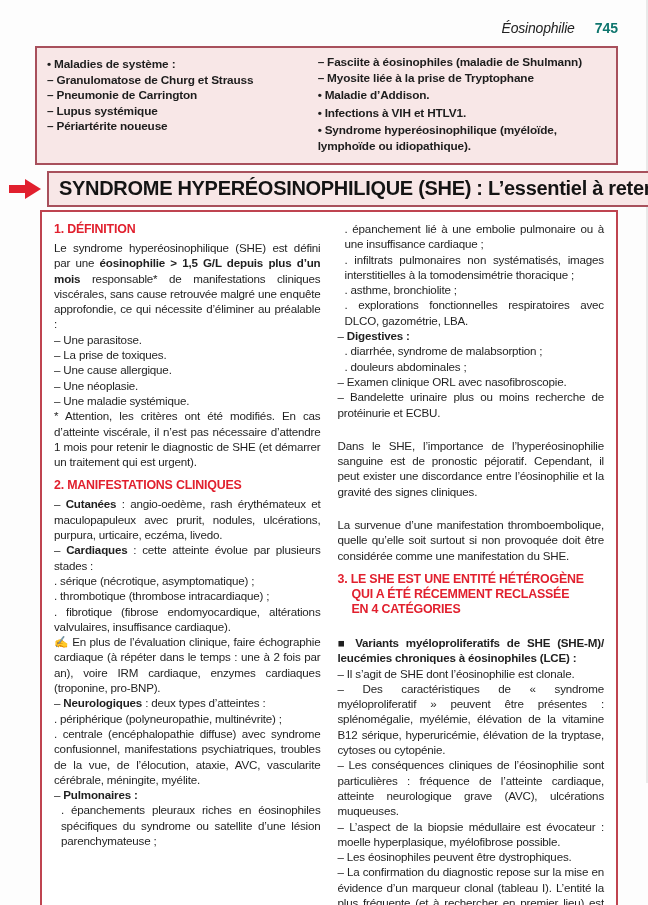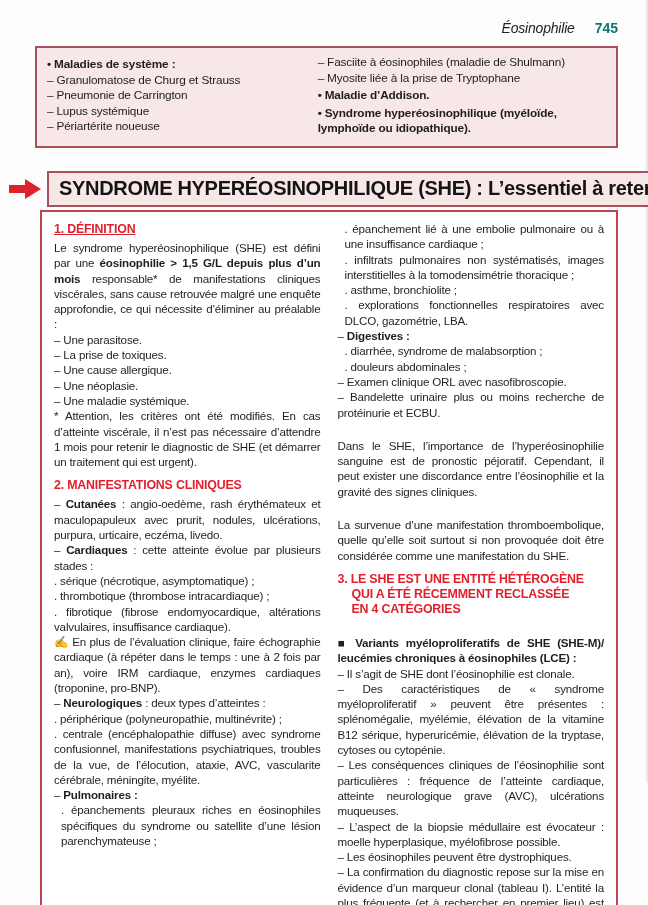--- a/index.html
+++ b/index.html
@@ -29,21 +29,21 @@
     box-sizing:border-box;
     background:#f8e7e7;
     border:2px solid #a8505c;
     padding:7px 10px 9px 10px;
     display:flex;
     gap:15px;
   }
   .tb-col{font-size:11.8px;line-height:15.5px;letter-spacing:-0.15px;}
   .tb-col.left{width:47%;}
   .tb-col.right{width:53%;}
-  .tb-item{text-align:left;}
+  .tb-item{text-align:left;font-weight:bold;}
   .tb-item .marker{margin-right:3px;}
   .tb-item.bold{font-weight:bold;margin-top:2px;}
 
   
   .banner-row{
     position:absolute;left:8px;top:171px;
     display:flex;align-items:center;
   }
   .arrow-icon{display:inline-flex;margin-right:5px;}
   .banner{
@@ -78,21 +78,21 @@
   }
   .sec-heading{
     color:#e1202e;
     font-weight:bold;
     font-size:12.4px;
     line-height:15px;
     margin:9px 0 3px 0;
     text-align:left;
     letter-spacing:-0.2px;
   }
-  .sec-heading.first{margin-top:1px;text-decoration:underline;}
+  .sec-heading.first{margin-top:1px;}
   .sec-heading span{display:block;}
   .sec-heading span.hang{padding-left:14px;}
   .para{margin:0;}
   .para.spaced{margin-top:18px;}
   .para.indent{padding-left:7px;}
   .bold{font-weight:bold;}
   .lead-icon{font-weight:normal;}
 </style>
 </head>
 <body>
@@ -110,20 +110,21 @@
         <div class="tb-item bold"><span class="marker">•</span><span>Maladies de système :</span></div>
         <div class="tb-item"><span class="marker">–</span><span>Granulomatose de Churg et Strauss</span></div>
         <div class="tb-item"><span class="marker">–</span><span>Pneumonie de Carrington</span></div>
         <div class="tb-item"><span class="marker">–</span><span>Lupus systémique</span></div>
         <div class="tb-item"><span class="marker">–</span><span>Périartérite noueuse</span></div>
       </div>
     <div class="tb-col right" id="tb-right">
         <div class="tb-item"><span class="marker">–</span><span>Fasciite à éosinophiles (maladie de Shulmann)</span></div>
         <div class="tb-item"><span class="marker">–</span><span>Myosite liée à la prise de Tryptophane</span></div>
         <div class="tb-item bold"><span class="marker">•</span><span>Maladie d’Addison.</span></div>
+        <div class="tb-item bold"><span class="marker">•</span><span>Infections à VIH et HTLV1.</span></div>
         <div class="tb-item bold"><span class="marker">•</span><span>Syndrome hyperéosinophilique (myéloïde, lymphoïde ou idiopathique).</span></div>
       </div>
   </div>
 
   <div class="banner-row">
     <span class="arrow-icon">
       <svg width="34" height="22" viewBox="0 0 34 22">
           <path d="M1 7 H17 V1 L33 11 L17 21 V15 H1 Z" fill="#e1202e"></path>
         </svg>
     </span>

